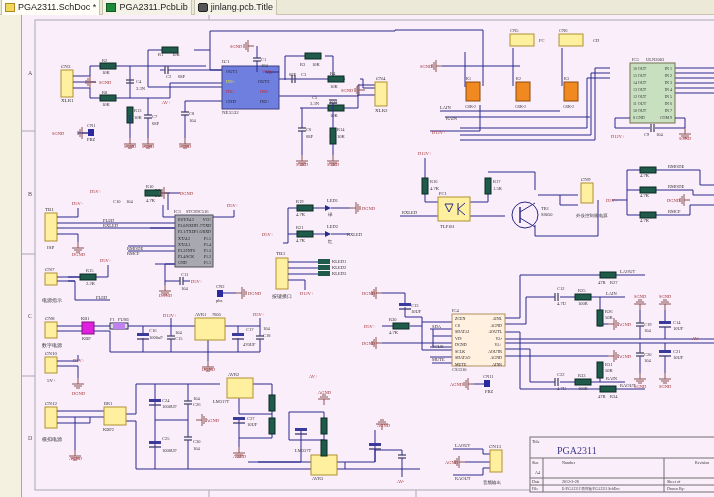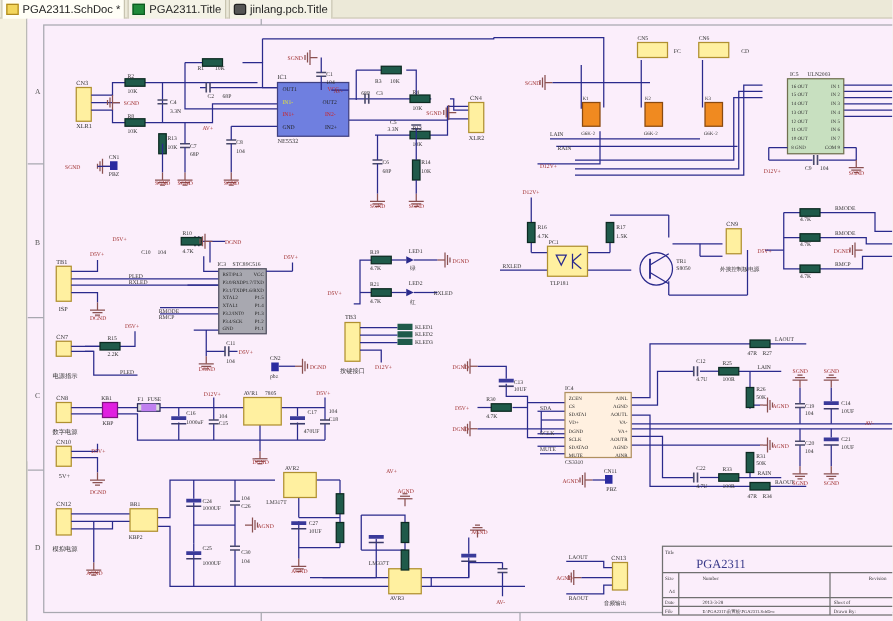--- a/index.html
+++ b/index.html
@@ -37,21 +37,21 @@
 </head>
 <body>
 
 <div class="tabbar">
   <div class="tab active">
     <span class="ico ico-sch"></span>
     <span>PGA2311.SchDoc *</span>
   </div>
   <div class="tab">
     <span class="ico ico-pcb"></span>
-    <span>PGA2311.Title</span>
+    <span>PGA2311.PcbLib</span>
   </div>
   <div class="tab">
     <span class="ico ico-lib"></span>
     <span>jinlang.pcb.Title</span>
   </div>
 </div>
 
 <div class="leftpane"></div>
 
 <div class="sheet-wrap">

